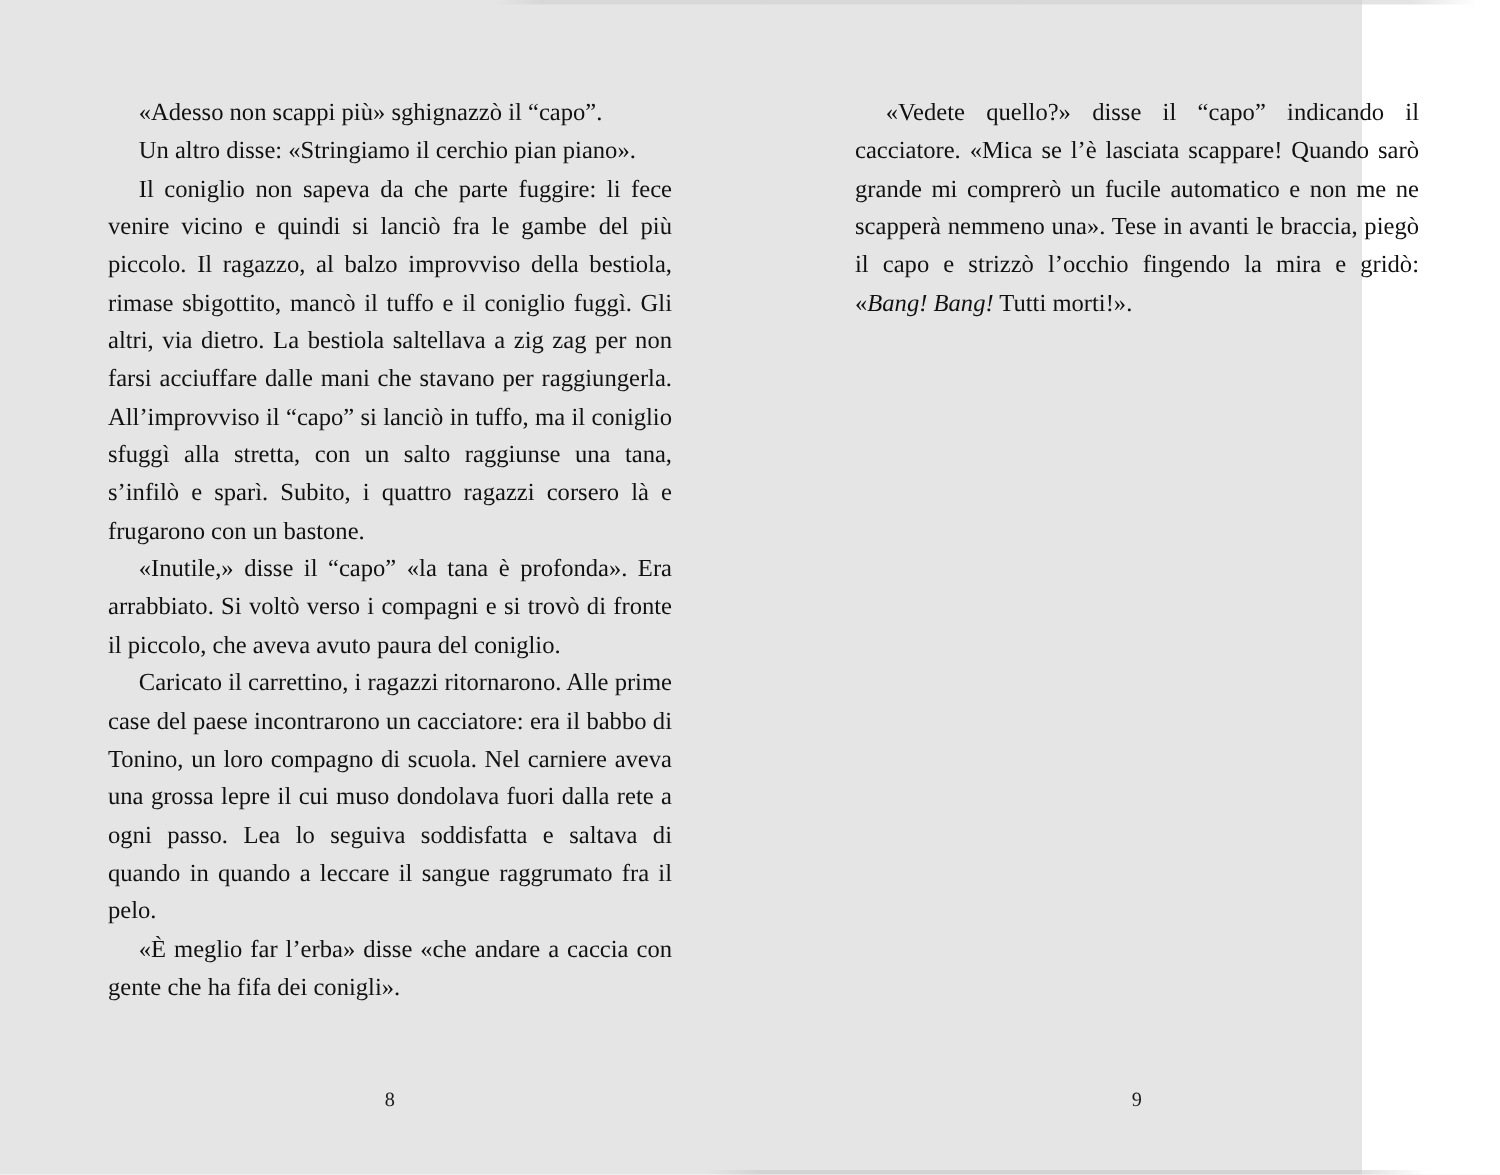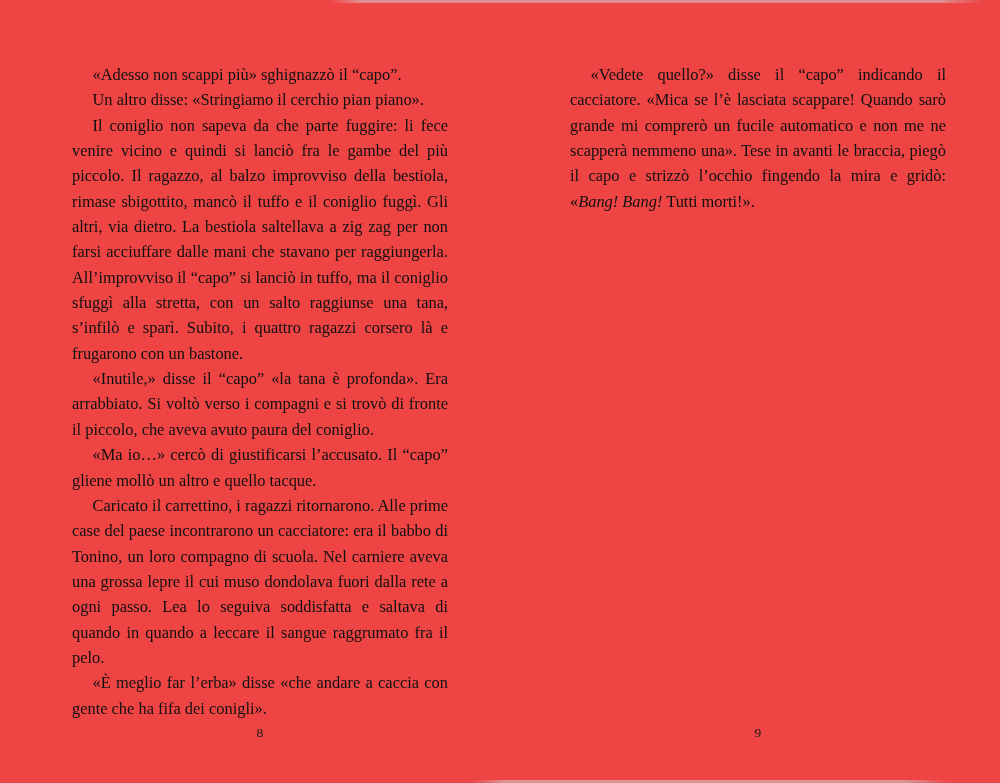--- a/index.html
+++ b/index.html
@@ -9,23 +9,23 @@
   }
   body {
     width: 1000px;
     height: 783px;
     font-family: "Liberation Serif", serif;
     color: #111111;
     overflow: hidden;
   }
   .book-spread {
     position: relative;
-    width: 1000px;
+    width: 908px;
     height: 783px;
-    background: #ef4444;
+    background: #e5e5e5;
     display: flex;
   }
   .page {
     position: relative;
     width: 500px;
     height: 783px;
     box-sizing: border-box;
   }
   .page-left {
     padding: 62px 70px 0 72px;
@@ -95,21 +95,20 @@
 <div class="book-spread">
 
   <div class="edge-top"></div>
 
   <div class="page page-left">
     <div class="text-column">
       <p class="first">«Adesso non scappi più» sghignazzò il “capo”.</p>
       <p>Un altro disse: «Stringiamo il cerchio pian piano».</p>
       <p>Il coniglio non sapeva da che parte fuggire: li fece venire vicino e quindi si lanciò fra le gambe del più piccolo. Il ragazzo, al balzo improvviso della bestiola, rimase sbigottito, mancò il tuffo e il coniglio fuggì. Gli altri, via dietro. La bestiola saltellava a zig zag per non farsi acciuffare dalle mani che stavano per raggiungerla. All’improvviso il “capo” si lanciò in tuffo, ma il coniglio sfuggì alla stretta, con un salto raggiunse una tana, s’infilò e sparì. Subito, i quattro ragazzi corsero là e frugarono con un bastone.</p>
       <p>«Inutile,» disse il “capo” «la tana è profonda». Era arrabbiato. Si voltò verso i compagni e si trovò di fronte il piccolo, che aveva avuto paura del coniglio.</p>
-      <p>«Ma io…» cercò di giustificarsi l’accusato. Il “capo” gliene mollò un altro e quello tacque.</p>
       <p>Caricato il carrettino, i ragazzi ritornarono. Alle prime case del paese incontrarono un cacciatore: era il babbo di Tonino, un loro compagno di scuola. Nel carniere aveva una grossa lepre il cui muso dondolava fuori dalla rete a ogni passo. Lea lo seguiva soddisfatta e saltava di quando in quando a leccare il sangue raggrumato fra il pelo.</p>
       <p>«È meglio far l’erba» disse «che andare a caccia con gente che ha fifa dei conigli».</p>
     </div>
     <div class="folio folio-left">8</div>
   </div>
 
   <div class="page page-right">
     <div class="text-column">
       <p class="first" id="right-para-0">«Vedete quello?» disse il “capo” indicando il cacciatore. «Mica se l’è lasciata scappare! Quando sarò grande mi comprerò un fucile automatico e non me ne scapperà nemmeno una». Tese in avanti le braccia, piegò il capo e strizzò l’occhio fingendo la mira e gridò: «<em>Bang! Bang!</em> Tutti morti!».</p>
     </div>

